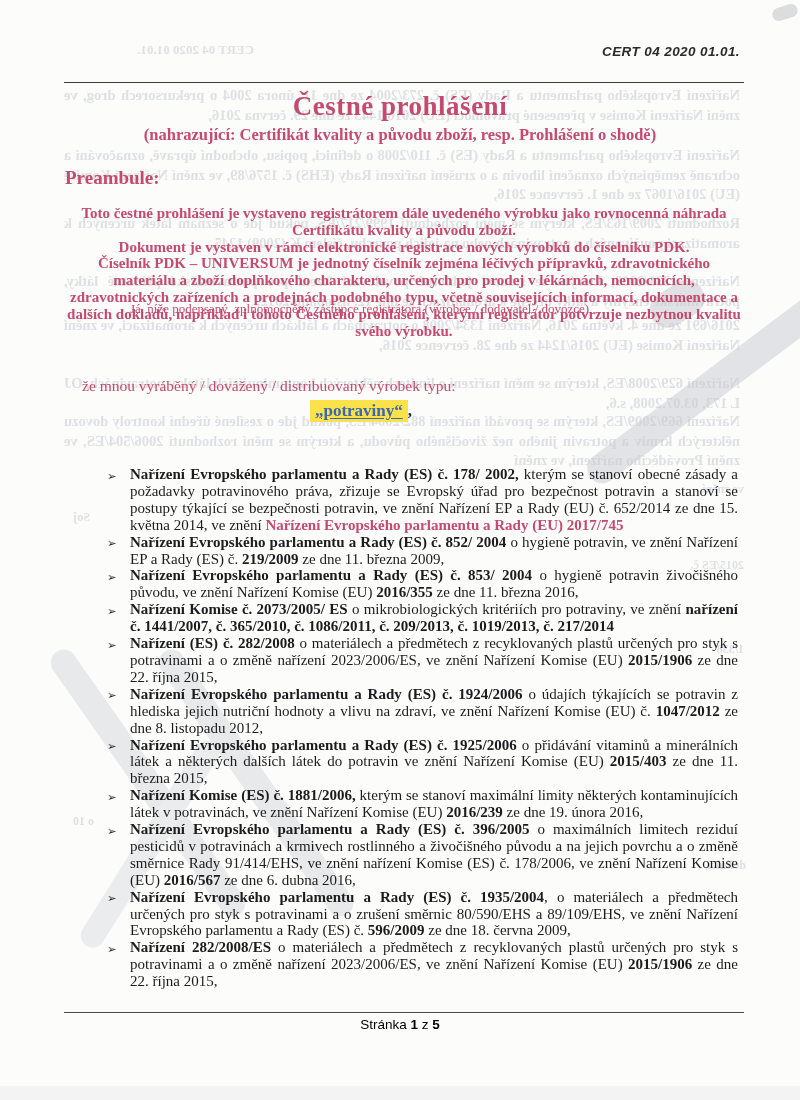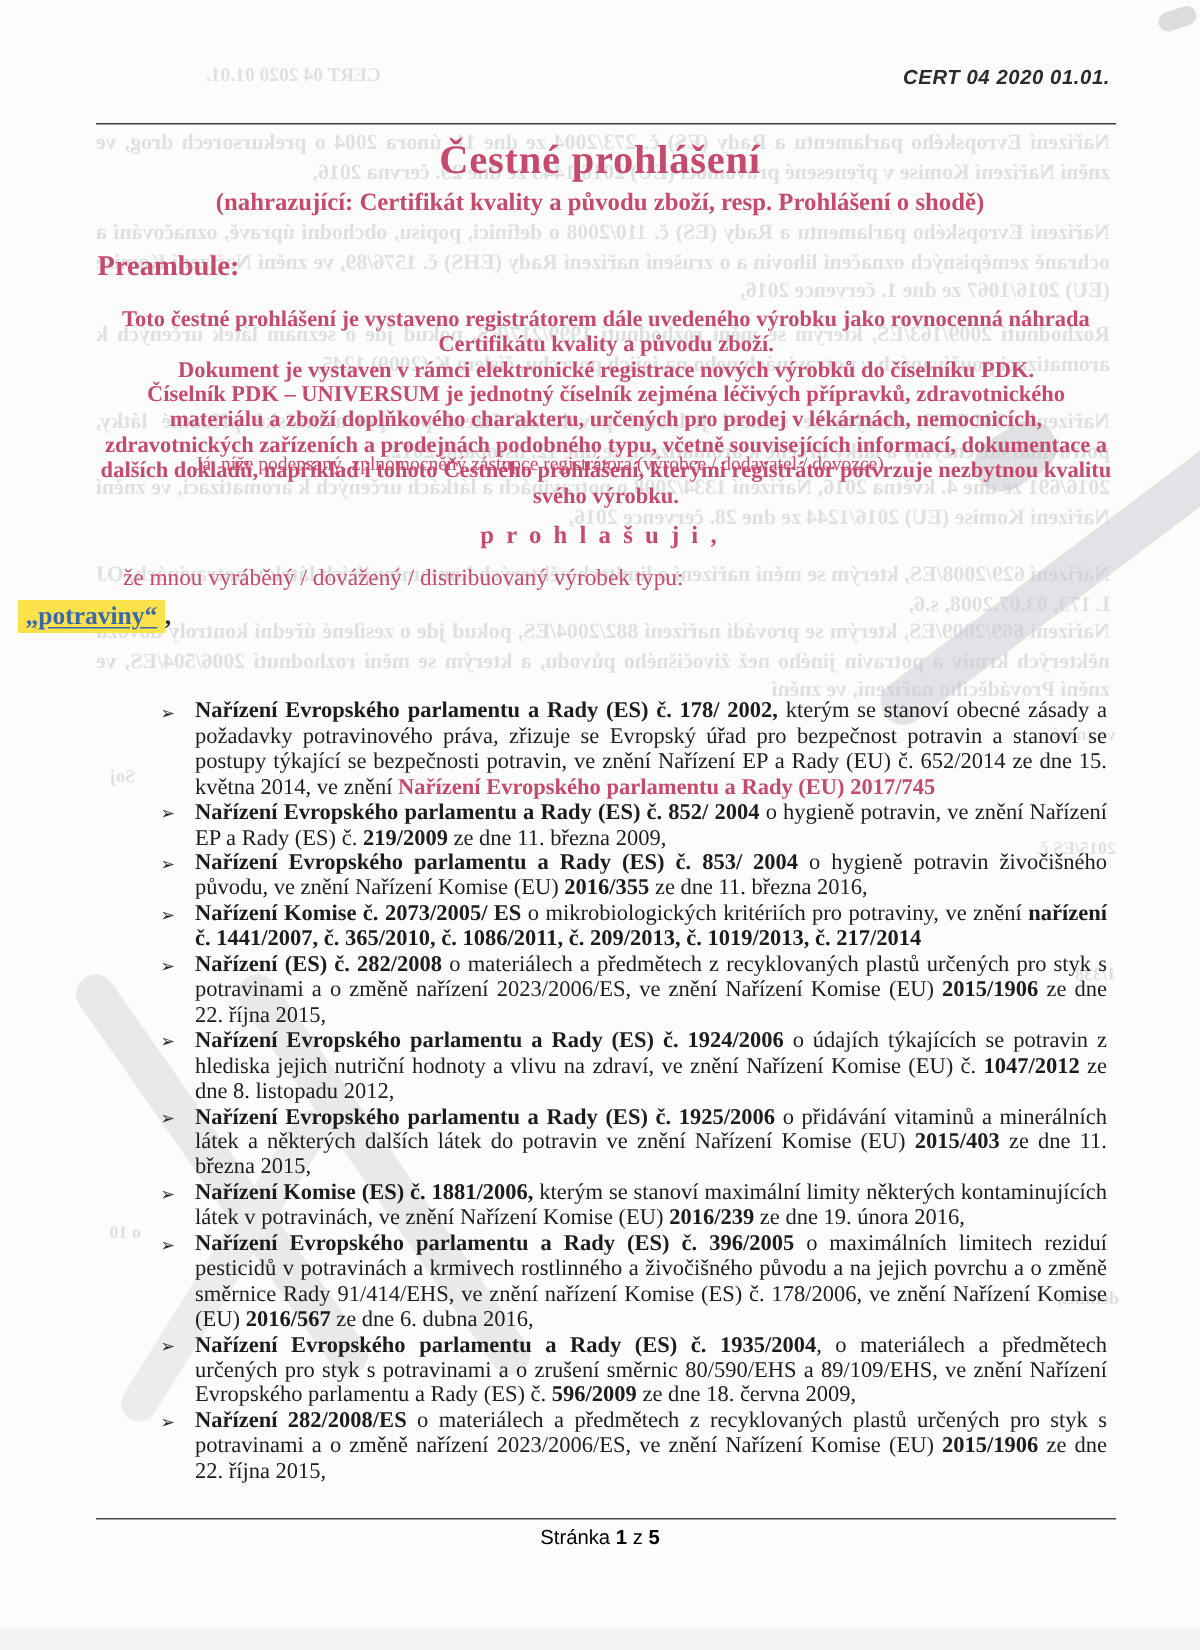--- a/index.html
+++ b/index.html
@@ -41,21 +41,21 @@
   .subtitle{font-size:16.5px;font-weight:bold;margin-top:3px;}
 
   .preamble{position:absolute;left:65px;top:167px;width:678px;color:var(--pink,#c64a6e);}
   .preamble-heading{font-size:19px;font-weight:bold;margin:0 0 16px 0;}
   .preamble p{margin:0;font-size:15px;font-weight:bold;line-height:16.8px;text-align:center;}
 
   .decl-intro{position:absolute;left:130px;top:301px;width:620px;color:var(--pink,#c64a6e);font-size:13px;}
   .decl-verb{position:absolute;left:0;right:0;top:347px;text-align:center;color:var(--pink,#c64a6e);
              font-size:16.5px;font-weight:bold;letter-spacing:2px;}
   .decl-product-line{position:absolute;left:82px;top:377px;color:var(--pink,#c64a6e);font-size:15.5px;}
-  .decl-product{position:absolute;left:12px;top:401px;width:690px;font-size:17px;}
+  .decl-product{position:absolute;left:0;top:401px;width:690px;text-align:center;font-size:17px;padding-left:16px;}
   .highlight{
     background:var(--yellow,#fbe24b);color:var(--blue,#3a68ae);font-weight:bold;
     text-decoration:underline;text-underline-offset:2px;padding:1px 5px 2px 5px;
   }
   .product-suffix{font-weight:bold;color:#2a2a2c;}
   .decl-outro{position:absolute;left:88px;top:435px;font-size:15.5px;color:#1f1f21;}
 
   .req-list{position:absolute;left:107px;top:466px;width:631px;margin:0;padding:0;list-style:none;}
   .req-item{display:flex;gap:10px;font-size:15px;line-height:16.9px;color:#1c1c1e;}
   .bullet{flex:0 0 13px;font-size:11.5px;padding-top:1.5px;color:#2a2a2c;}
@@ -113,21 +113,20 @@
     </div>
 
     <div class="preamble">
       <div class="preamble-heading">Preambule:</div>
       <p>Toto čestné prohlášení je vystaveno registrátorem dále uvedeného výrobku jako rovnocenná náhrada Certifikátu kvality a původu zboží.</p>
       <p>Dokument je vystaven v rámci elektronické registrace nových výrobků do číselníku PDK.</p>
       <p>Číselník PDK – UNIVERSUM je jednotný číselník zejména léčivých přípravků, zdravotnického materiálu a zboží doplňkového charakteru, určených pro prodej v lékárnách, nemocnicích, zdravotnických zařízeních a prodejnách podobného typu, včetně souvisejících informací, dokumentace a dalších dokladů, například i tohoto Čestného prohlášení, kterými registrátor potvrzuje nezbytnou kvalitu svého výrobku.</p>
     </div>
 
     <div class="decl-intro">Já, níže podepsaný, zplnomocněný zástupce registrátora (výrobce / dodavatel / dovozce),</div>
-    <div class="decl-verb">p r o h l a š u j i ,</div>
     <div class="decl-product-line">že mnou vyráběný / dovážený / distribuovaný výrobek typu:</div>
 
     <div class="decl-product">
       <span class="highlight">„potraviny“</span><span class="product-suffix">,</span>
     </div>
 
 
     <ul class="req-list">
         <li class="req-item">
           <span class="bullet">➢</span>

